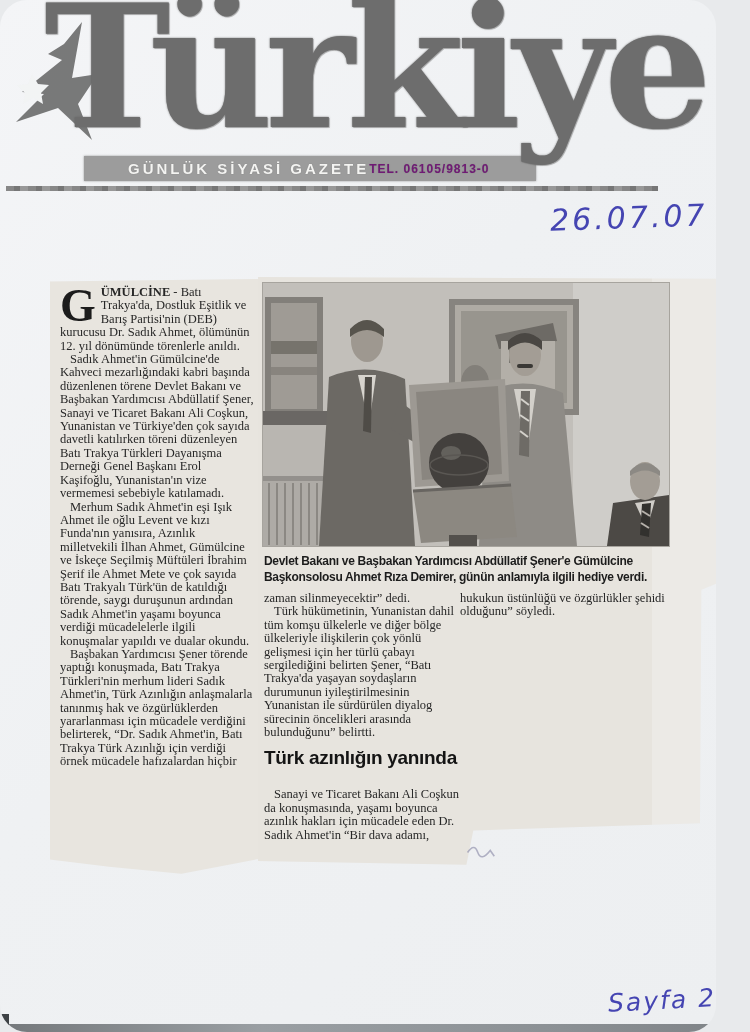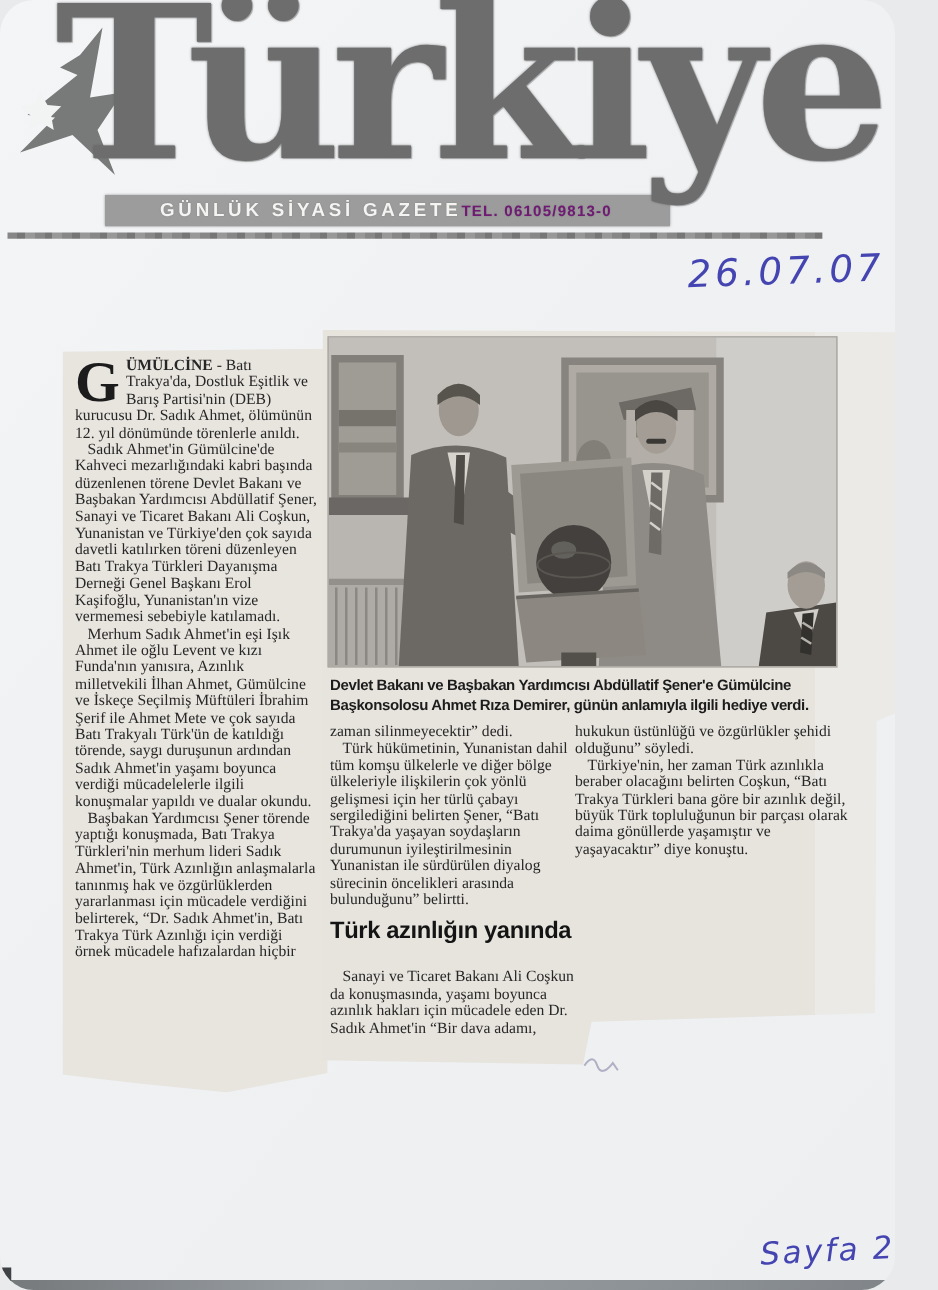--- a/index.html
+++ b/index.html
@@ -28,21 +28,21 @@
   .hw{font-family:"DejaVu Sans",sans-serif;font-style:italic;color:#4545b2;}
   .hw-date{position:absolute;left:550px;top:200px;font-size:30px;letter-spacing:3px;
         transform:rotate(-2deg);}
   .hw-page{position:absolute;left:608px;top:986px;font-size:25px;letter-spacing:2px;
         transform:rotate(-3deg);}
   
   .clip{position:absolute;background:#e8e5df;filter:drop-shadow(1px 2px 2px rgba(70,70,70,.22));}
   .strip1{left:50px;top:279px;width:212px;height:596px;box-sizing:border-box;
         padding:7px 8px 0 10px;
         clip-path:polygon(0 .4%,100% 0,100% 97.2%,62% 99.8%,28% 98.6%,0 97.4%);}
-  .block2{left:258px;top:264px;width:458px;height:590px;box-sizing:border-box;
+  .block2{left:258px;top:277px;width:458px;height:590px;box-sizing:border-box;
         background:linear-gradient(90deg,#e7e4de 0 86%,#eceae6 86% 100%);
         clip-path:polygon(0 0,100% .3%,100% 52%,96.8% 53%,96.5% 92.6%,47% 93.8%,45.5% 99.6%,0 99%);}
   .news p{margin:0;font-size:12.5px;line-height:13.4px;color:#272727;text-align:left;}
   .news p.ind{text-indent:10px;}
   .dropcap{float:left;font-size:46px;line-height:36px;font-weight:bold;color:#1c1c1c;
         margin:2px 5px 0 0;font-family:"Liberation Serif",serif;}
   .dateline{font-weight:bold;}
   .photo-frame{margin:5px 46px 0 4px;height:263px;border:1px solid #a7a49e;
         background:#c6c3be;overflow:hidden;}
   .caption{margin:6px 36px 2px 6px;font-family:"Liberation Sans",sans-serif;font-weight:bold;
@@ -162,21 +162,20 @@
     <div class="caption">Devlet Bakanı ve Başbakan Yardımcısı Abdüllatif Şener'e Gümülcine Başkonsolosu Ahmet Rıza Demirer, günün anlamıyla ilgili hediye verdi.</div>
     <div class="cols">
       <div class="colA">
         <p>zaman silinmeyecektir” dedi.</p>
         <p class="ind">Türk hükümetinin, Yunanistan dahil tüm komşu ülkelerle ve diğer bölge ülkeleriyle ilişkilerin çok yönlü gelişmesi için her türlü çabayı sergilediğini belirten Şener, “Batı Trakya'da yaşayan soydaşların durumunun iyileştirilmesinin Yunanistan ile sürdürülen diyalog sürecinin öncelikleri arasında bulunduğunu” belirtti.</p>
         <h3 class="subhead">Türk azınlığın yanında</h3>
         <p class="ind">Sanayi ve Ticaret Bakanı Ali Coşkun da konuşmasında, yaşamı boyunca azınlık hakları için mücadele eden Dr. Sadık Ahmet'in “Bir dava adamı,</p>
       </div>
       <div class="colB">
         <p>hukukun üstünlüğü ve özgürlükler şehidi olduğunu” söyledi.</p>
-        <p class="ind">Türkiye'nin, her zaman Türk azınlıkla beraber olacağını belirten Coşkun, “Batı Trakya Türkleri bana göre bir azınlık değil, büyük Türk topluluğunun bir parçası olarak daima gönüllerde yaşamıştır ve yaşayacaktır” diye konuştu.</p>
       </div>
     </div>
   </div>
 
   <svg class="pen-mark" width="32" height="22" viewBox="0 0 32 22">
     <path d="M2,15 Q7,4 12,13 T24,9 L29,14" fill="none" stroke="#9b9bb4" stroke-width="1.6"></path>
   </svg>
 
   <div class="hw hw-page">Sayfa 2</div>
 

